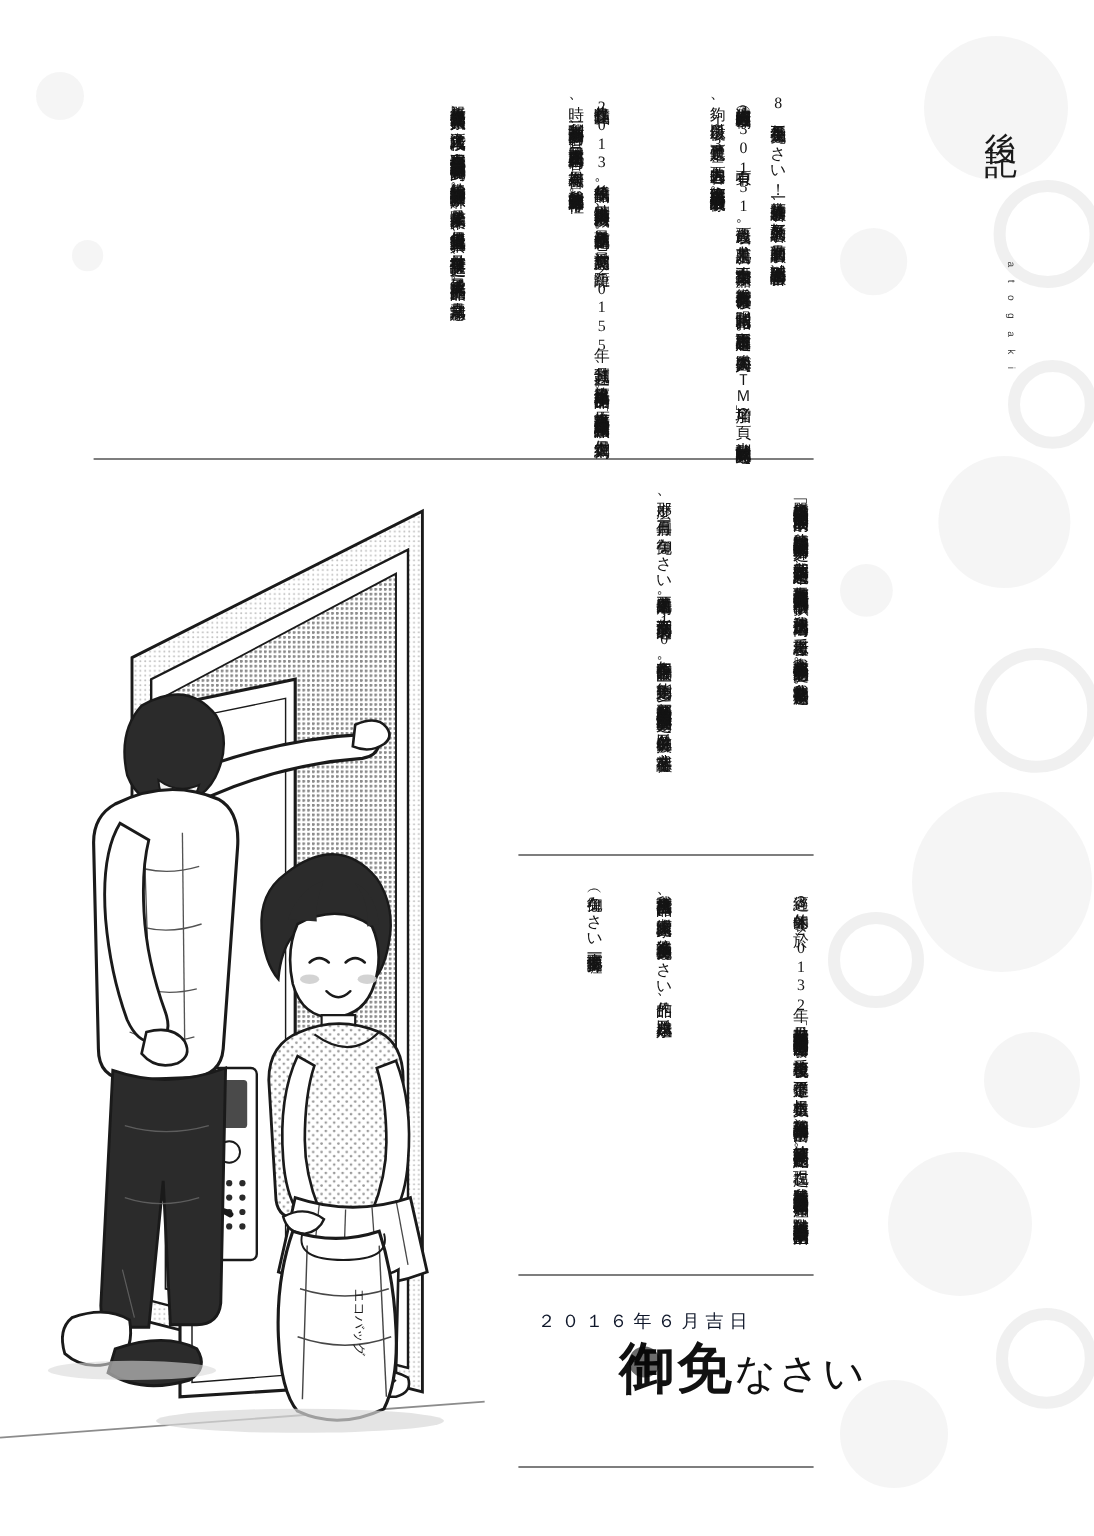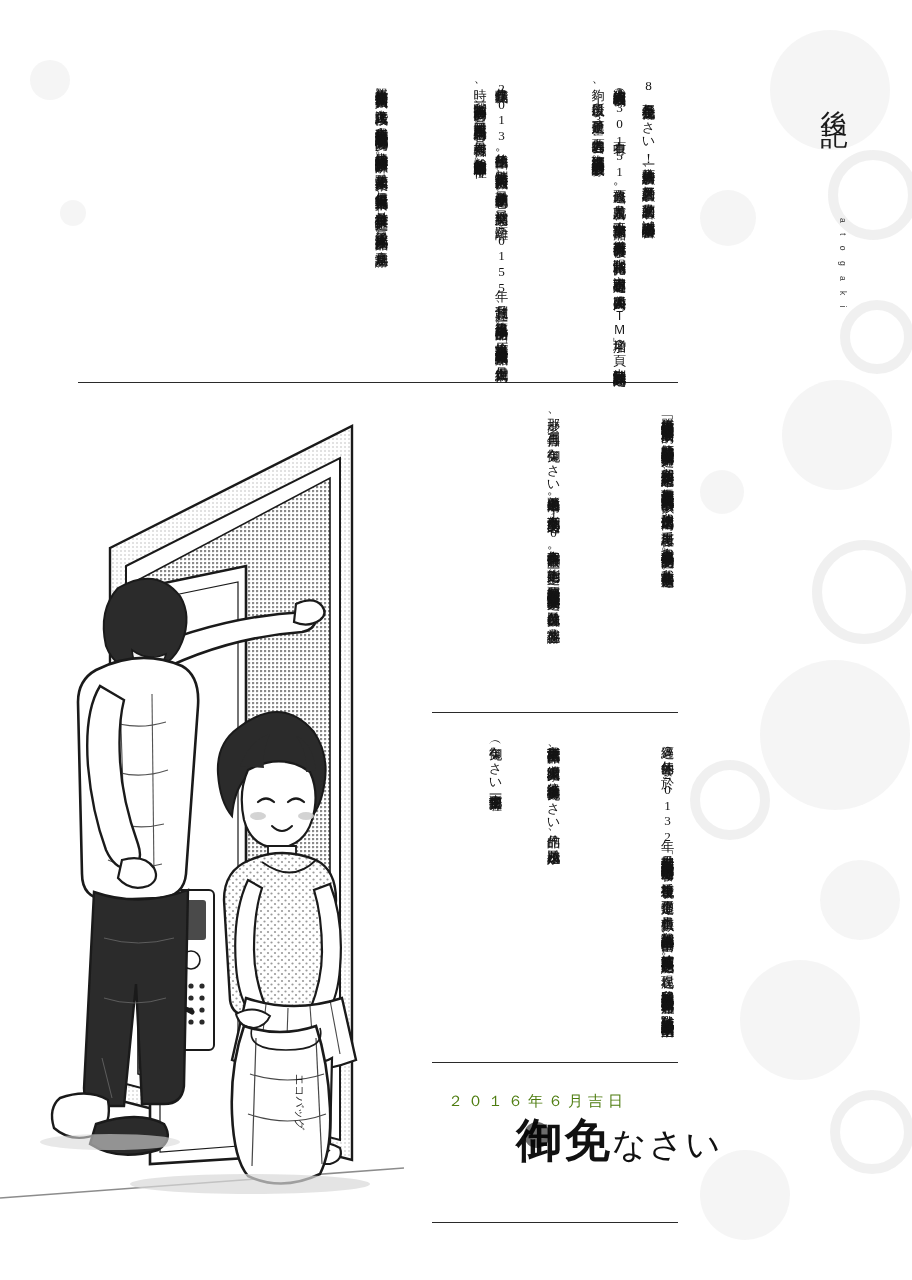--- a/index.html
+++ b/index.html
@@ -84,21 +84,21 @@
   }
   #illustration svg { display:block; }
 
   
   #date-line {
     position: absolute;
     left: 448px;
     top: 1092px;
     font-size: 15px;
     letter-spacing: 5px;
-    color: #4d7c0f;
+    color: #0f172a;
     font-family: "Liberation Serif", "DejaVu Serif", serif;
   }
   #signature {
     position: absolute;
     left: 468px;
     top: 1110px;
     font-size: 46px;
     letter-spacing: 2px;
     color: #111111;
     font-family: "Liberation Serif", "DejaVu Serif", serif;

